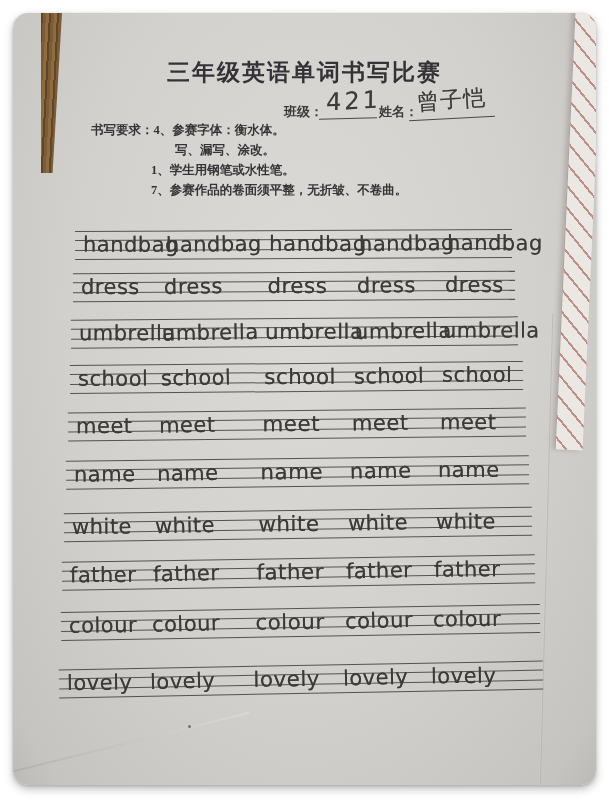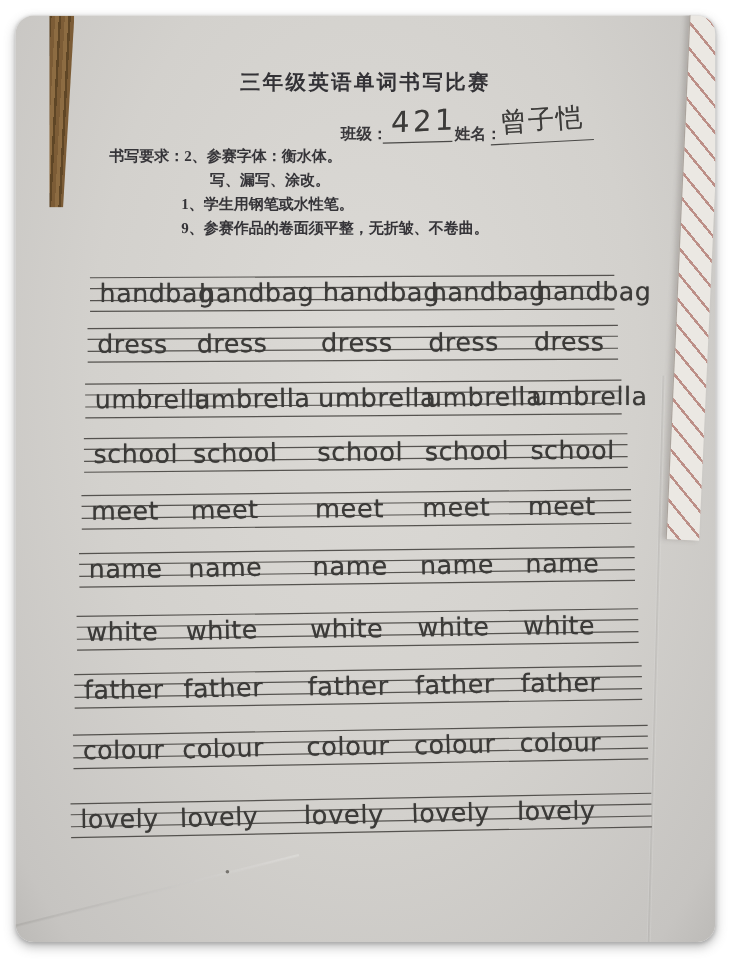--- a/index.html
+++ b/index.html
@@ -47,21 +47,21 @@
   }
   .ink-dot{
     position:absolute;left:175px;top:712px;width:3px;height:3px;border-radius:50%;
     background:#77746f;
   }
   
   .title{
     position:absolute;top:44px;left:0;width:100%;
     text-align:center;
     font-family:"Liberation Serif", serif;
-    font-weight:700;font-size:17px;letter-spacing:2px;color:#333236;
+    font-weight:700;font-size:23px;letter-spacing:2px;color:#333236;
   }
   .fields{position:absolute;top:78px;left:0;width:100%;height:42px;}
   .field-label{
     position:absolute;font-family:"Liberation Serif", serif;
     font-weight:600;font-size:13px;color:#39383b;top:12px;
   }
   .lbl-class{left:271px;}
   .lbl-name{left:366px;}
   .hand{
     font-family:"DejaVu Sans", sans-serif;color:#3c3b39;
@@ -121,24 +121,24 @@
   <div class="fields">
     <span class="field-label lbl-class">班级：</span>
     <span class="hand val-class">421</span>
     <span class="u-line u-class"></span>
     <span class="field-label lbl-name">姓名：</span>
     <span class="hand val-name">曾子恺</span>
     <span class="u-line u-name"></span>
   </div>
 
   <div class="reqs">
-    <div class="req-line">书写要求：2、参赛字体：衡水体。</div>
+    <div class="req-line">书写要求：4、参赛字体：衡水体。</div>
     <div class="req-line ind-2">写、漏写、涂改。</div>
     <div class="req-line ind-1">1、学生用钢笔或水性笔。</div>
-    <div class="req-line ind-1">9、参赛作品的卷面须平整，无折皱、不卷曲。</div>
+    <div class="req-line ind-1">7、参赛作品的卷面须平整，无折皱、不卷曲。</div>
   </div>
 
   <div class="practice">
       <div class="prow" style="top: 217px; left: 62px; width: 437px; transform: rotate(-0.25deg);">
         <div class="gline" style="top: 0px;"></div>
         <div class="gline" style="top: 9px;"></div>
         <div class="gline" style="top: 19px;"></div>
         <div class="gline" style="top: 28px;"></div>
         <span class="word w0" style="left: 8px;">handbag</span>
         <span class="word w1" style="left: 91px;">handbag</span>

